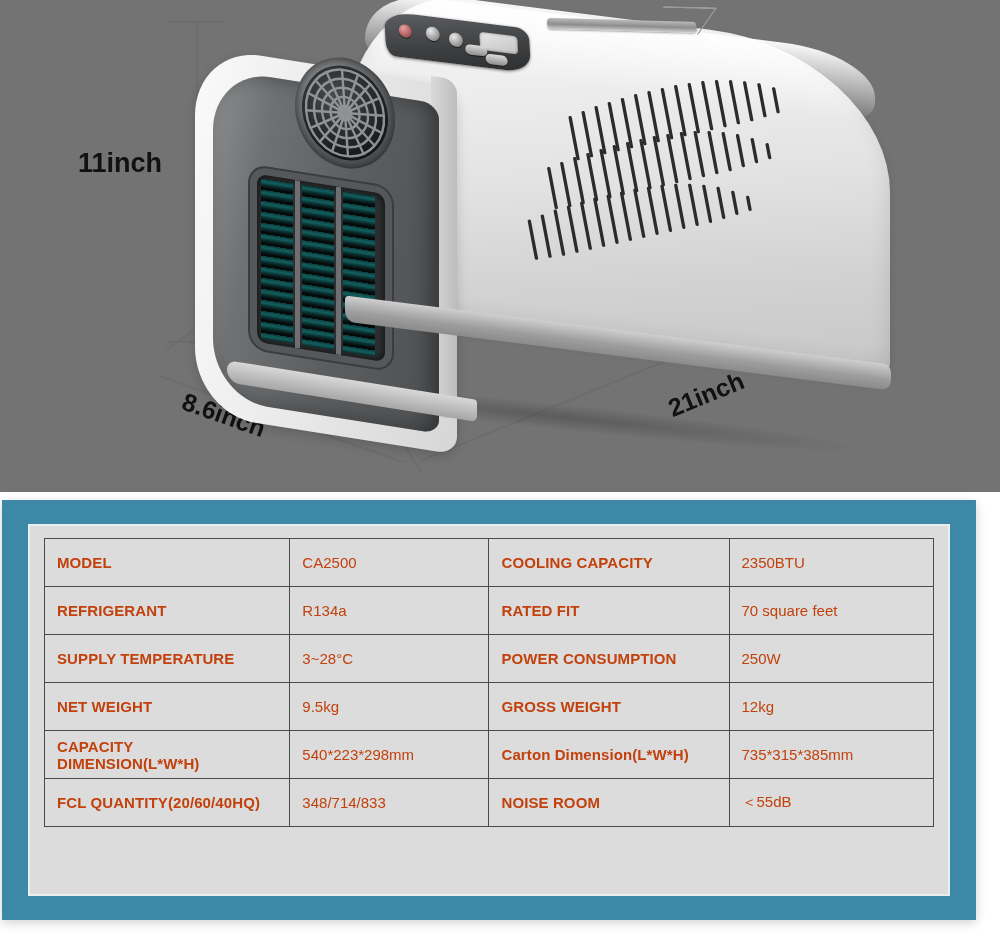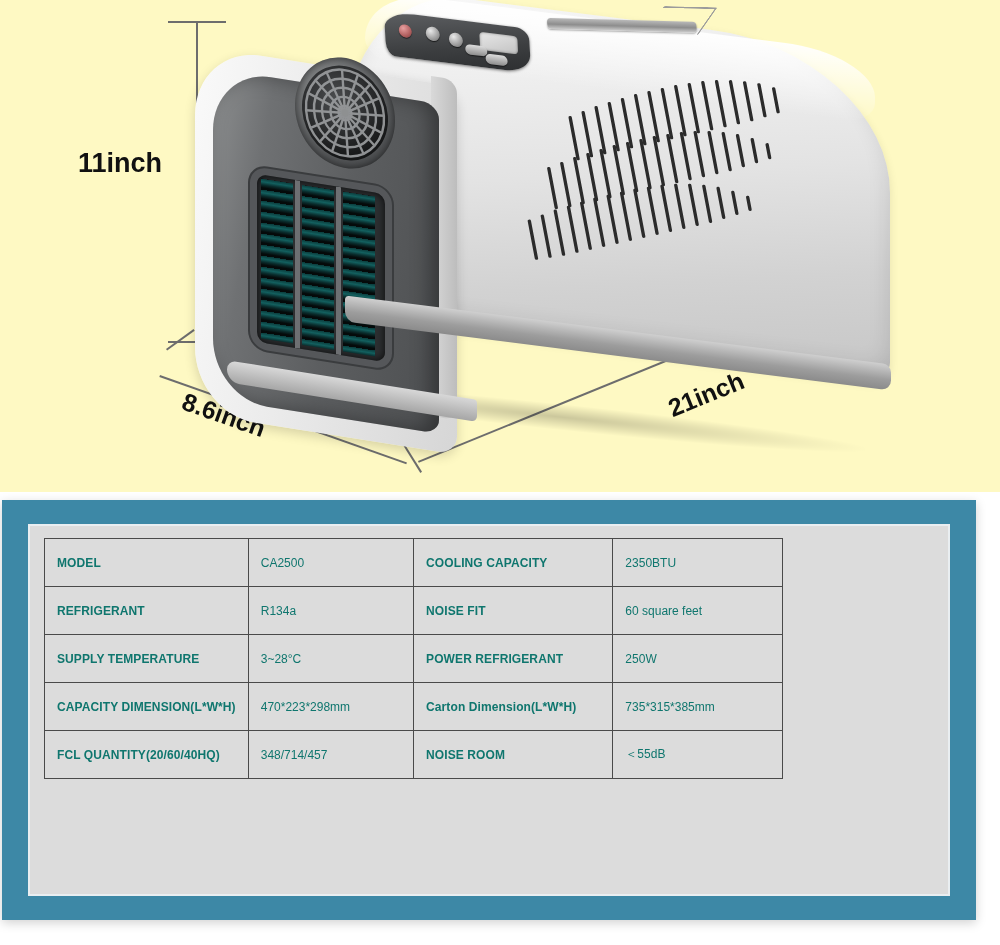--- a/index.html
+++ b/index.html
@@ -1,20 +1,20 @@
 <!DOCTYPE html>
 <html><head>
 <meta charset="utf-8">
 <style>
   html,body{margin:0;padding:0;background:#ffffff;}
   body{width:1000px;height:945px;position:relative;overflow:hidden;
        font-family:"Liberation Sans", sans-serif;}
 
   
-  #product-area{position:absolute;left:0;top:0;width:1000px;height:492px;background:#fef9c3;}
+  #product-area{position:absolute;left:0;top:0;width:1000px;height:492px;background:#737373;}
 
   
   .dim-line{position:absolute;background:#6d6d6d;}
   .dim-label{position:absolute;color:#111;font-weight:700;white-space:nowrap;}
 
   
   #ac-unit{position:absolute;left:195px;top:8px;width:700px;height:470px;}
 
   
   .shell-main{
@@ -144,21 +144,21 @@
     position:absolute;left:26px;top:24px;right:26px;bottom:24px;
     background:#dcdcdc;border:2px solid #e9eef1;
   }
   table.spec{
     position:absolute;left:14px;top:12px;right:14px;bottom:12px;
     border-collapse:collapse;table-layout:fixed;background:#dcdcdc;
   }
   table.spec td{
     border:1px solid #4a4a4a;
     padding:0 12px;height:47px;vertical-align:middle;
-    font-size:12px;color:#0f766e;background:#dcdcdc;
+    font-size:15px;color:#c2410c;background:#dcdcdc;
   }
   td.k{font-weight:700;letter-spacing:.1px;}
   td.v{font-weight:400;}
   col.c1{width:27.6%}
   col.c2{width:22.4%}
   col.c3{width:27.0%}
   col.c4{width:23.0%}
 </style>
 </head>
 <body>
@@ -325,37 +325,43 @@
       <tbody id="spec-rows">
           <tr>
             <td class="k">MODEL</td>
             <td class="v">CA2500</td>
             <td class="k">COOLING CAPACITY</td>
             <td class="v">2350BTU</td>
           </tr>
           <tr>
             <td class="k">REFRIGERANT</td>
             <td class="v">R134a</td>
-            <td class="k">NOISE FIT</td>
-            <td class="v">60 square feet</td>
+            <td class="k">RATED FIT</td>
+            <td class="v">70 square feet</td>
           </tr>
           <tr>
             <td class="k">SUPPLY TEMPERATURE</td>
             <td class="v">3~28°C</td>
-            <td class="k">POWER REFRIGERANT</td>
+            <td class="k">POWER CONSUMPTION</td>
             <td class="v">250W</td>
           </tr>
           <tr>
+            <td class="k">NET WEIGHT</td>
+            <td class="v">9.5kg</td>
+            <td class="k">GROSS WEIGHT</td>
+            <td class="v">12kg</td>
+          </tr>
+          <tr>
             <td class="k">CAPACITY DIMENSION(L*W*H)</td>
-            <td class="v">470*223*298mm</td>
+            <td class="v">540*223*298mm</td>
             <td class="k">Carton Dimension(L*W*H)</td>
             <td class="v">735*315*385mm</td>
           </tr>
           <tr>
             <td class="k">FCL QUANTITY(20/60/40HQ)</td>
-            <td class="v">348/714/457</td>
+            <td class="v">348/714/833</td>
             <td class="k">NOISE ROOM</td>
             <td class="v">＜55dB</td>
           </tr>
         </tbody>
     </table>
   </div>
 </div>
 
 </body></html>

